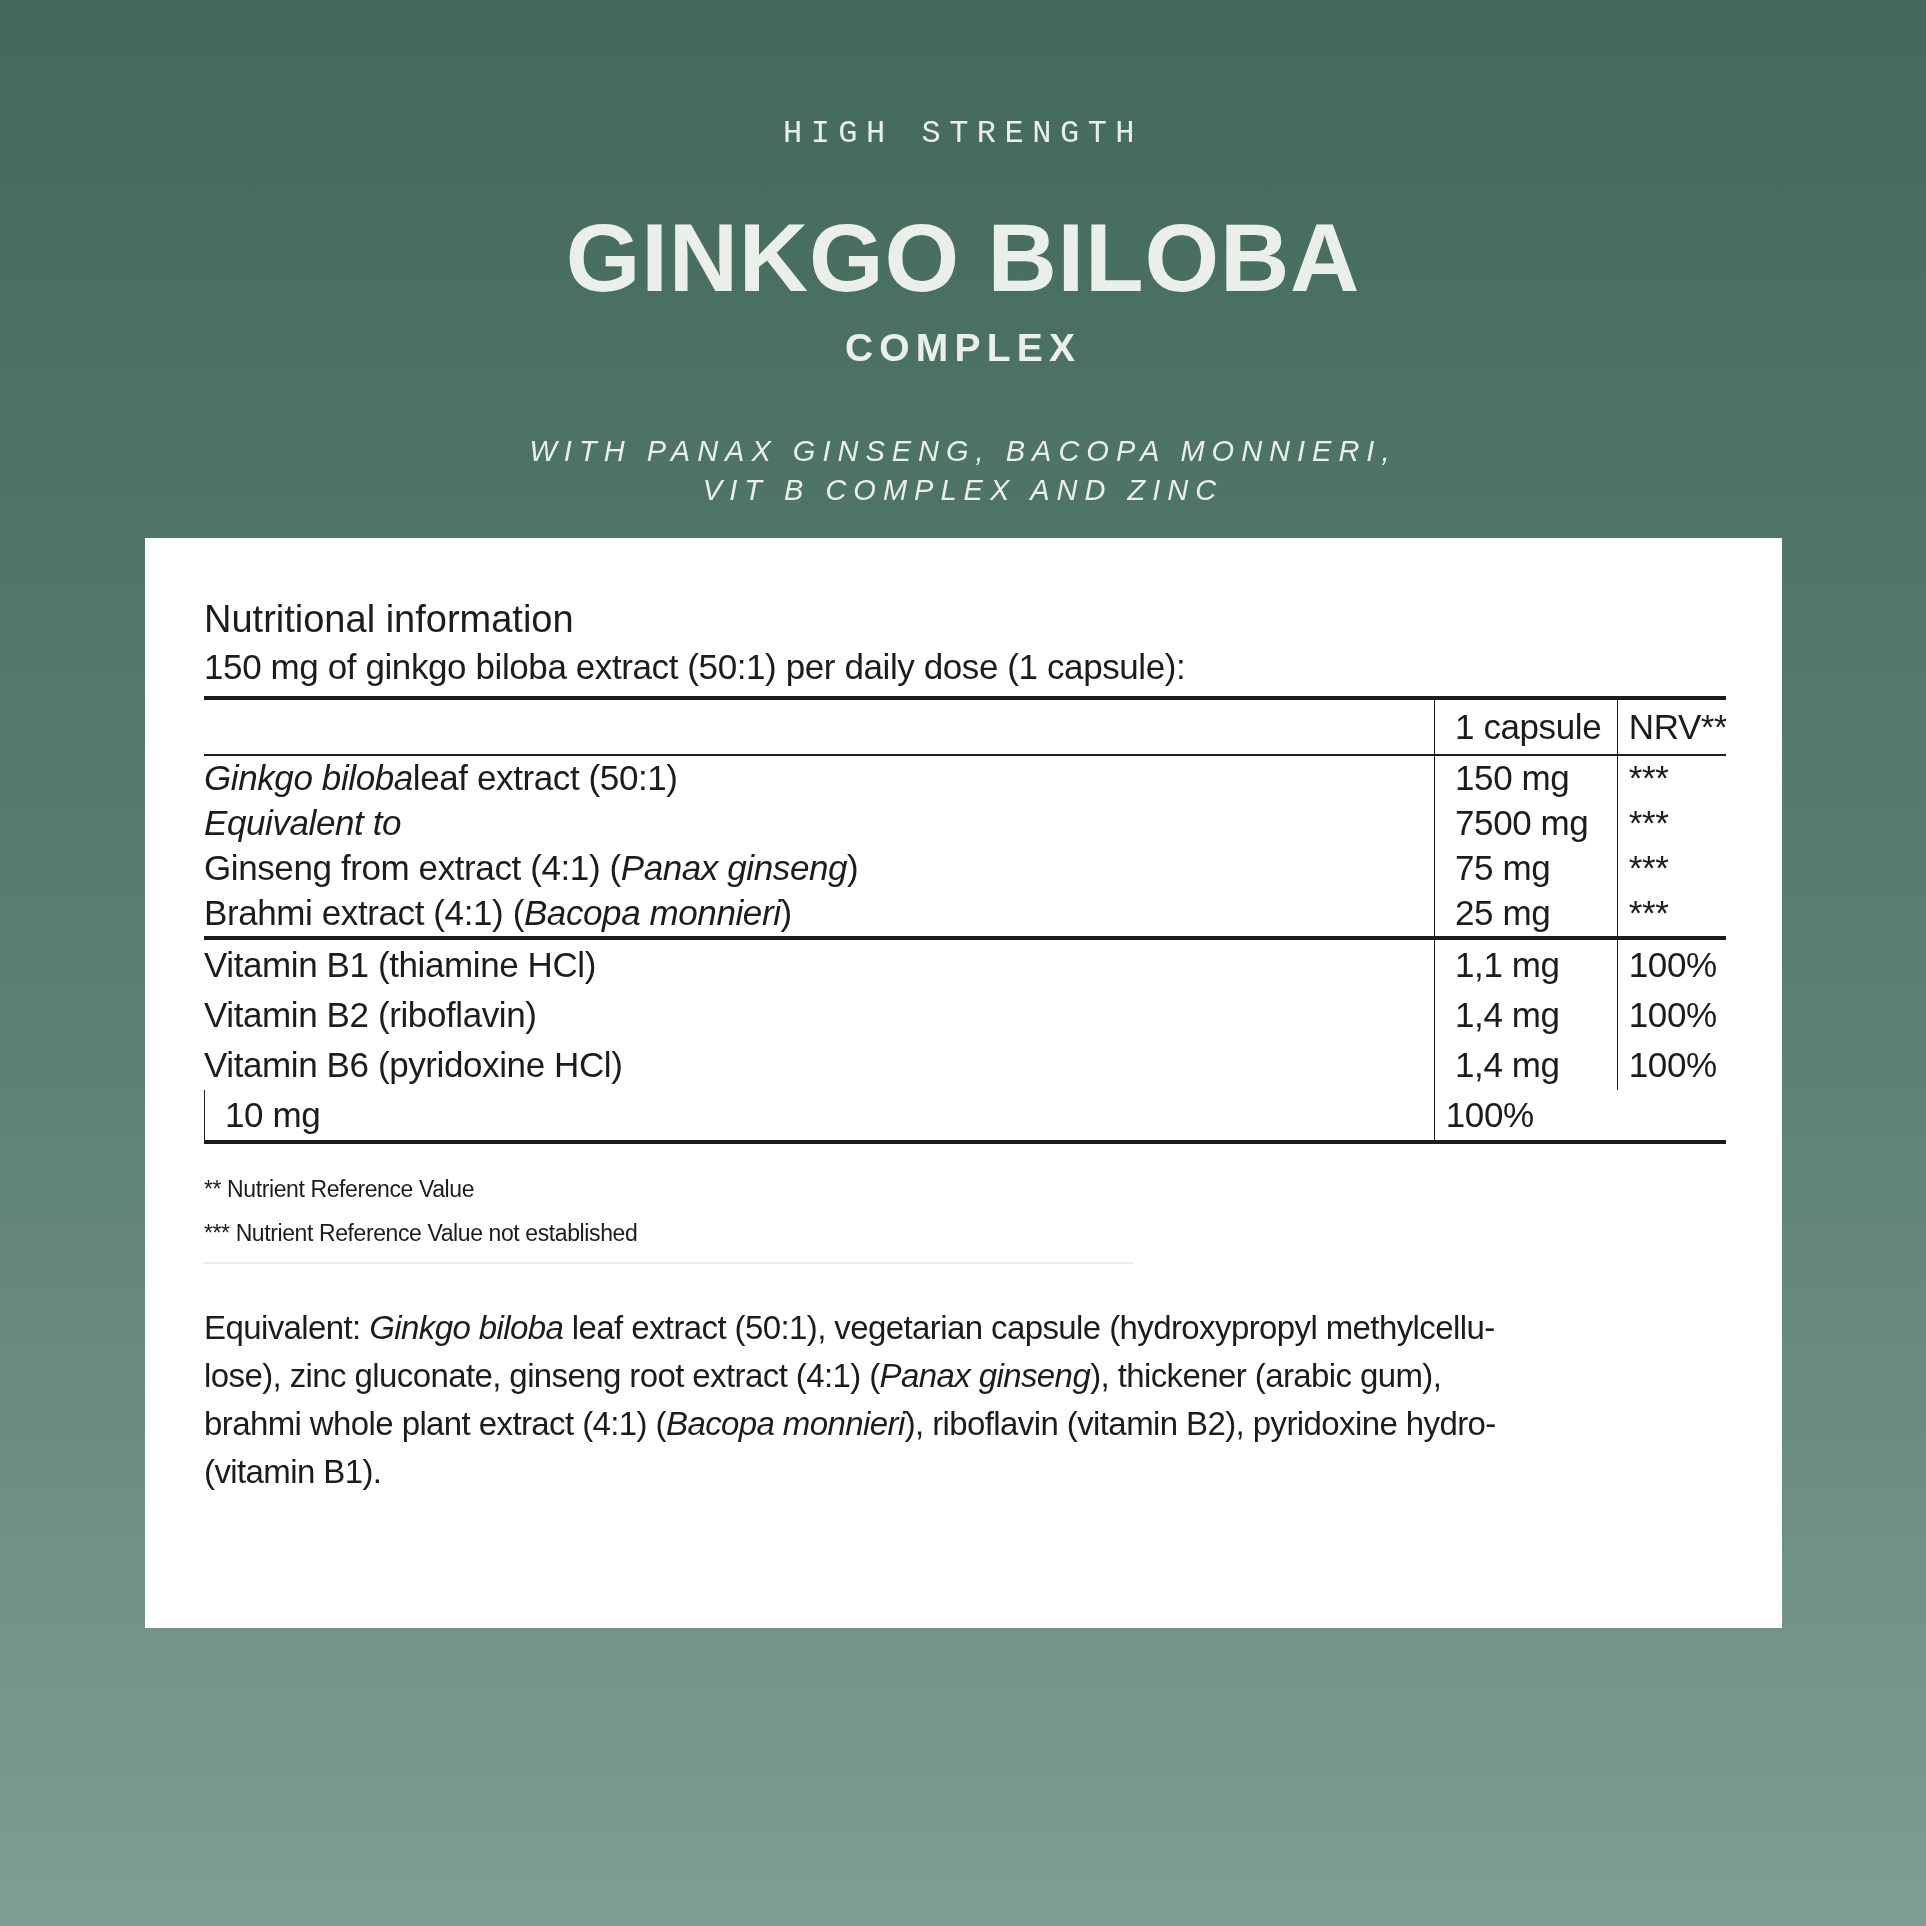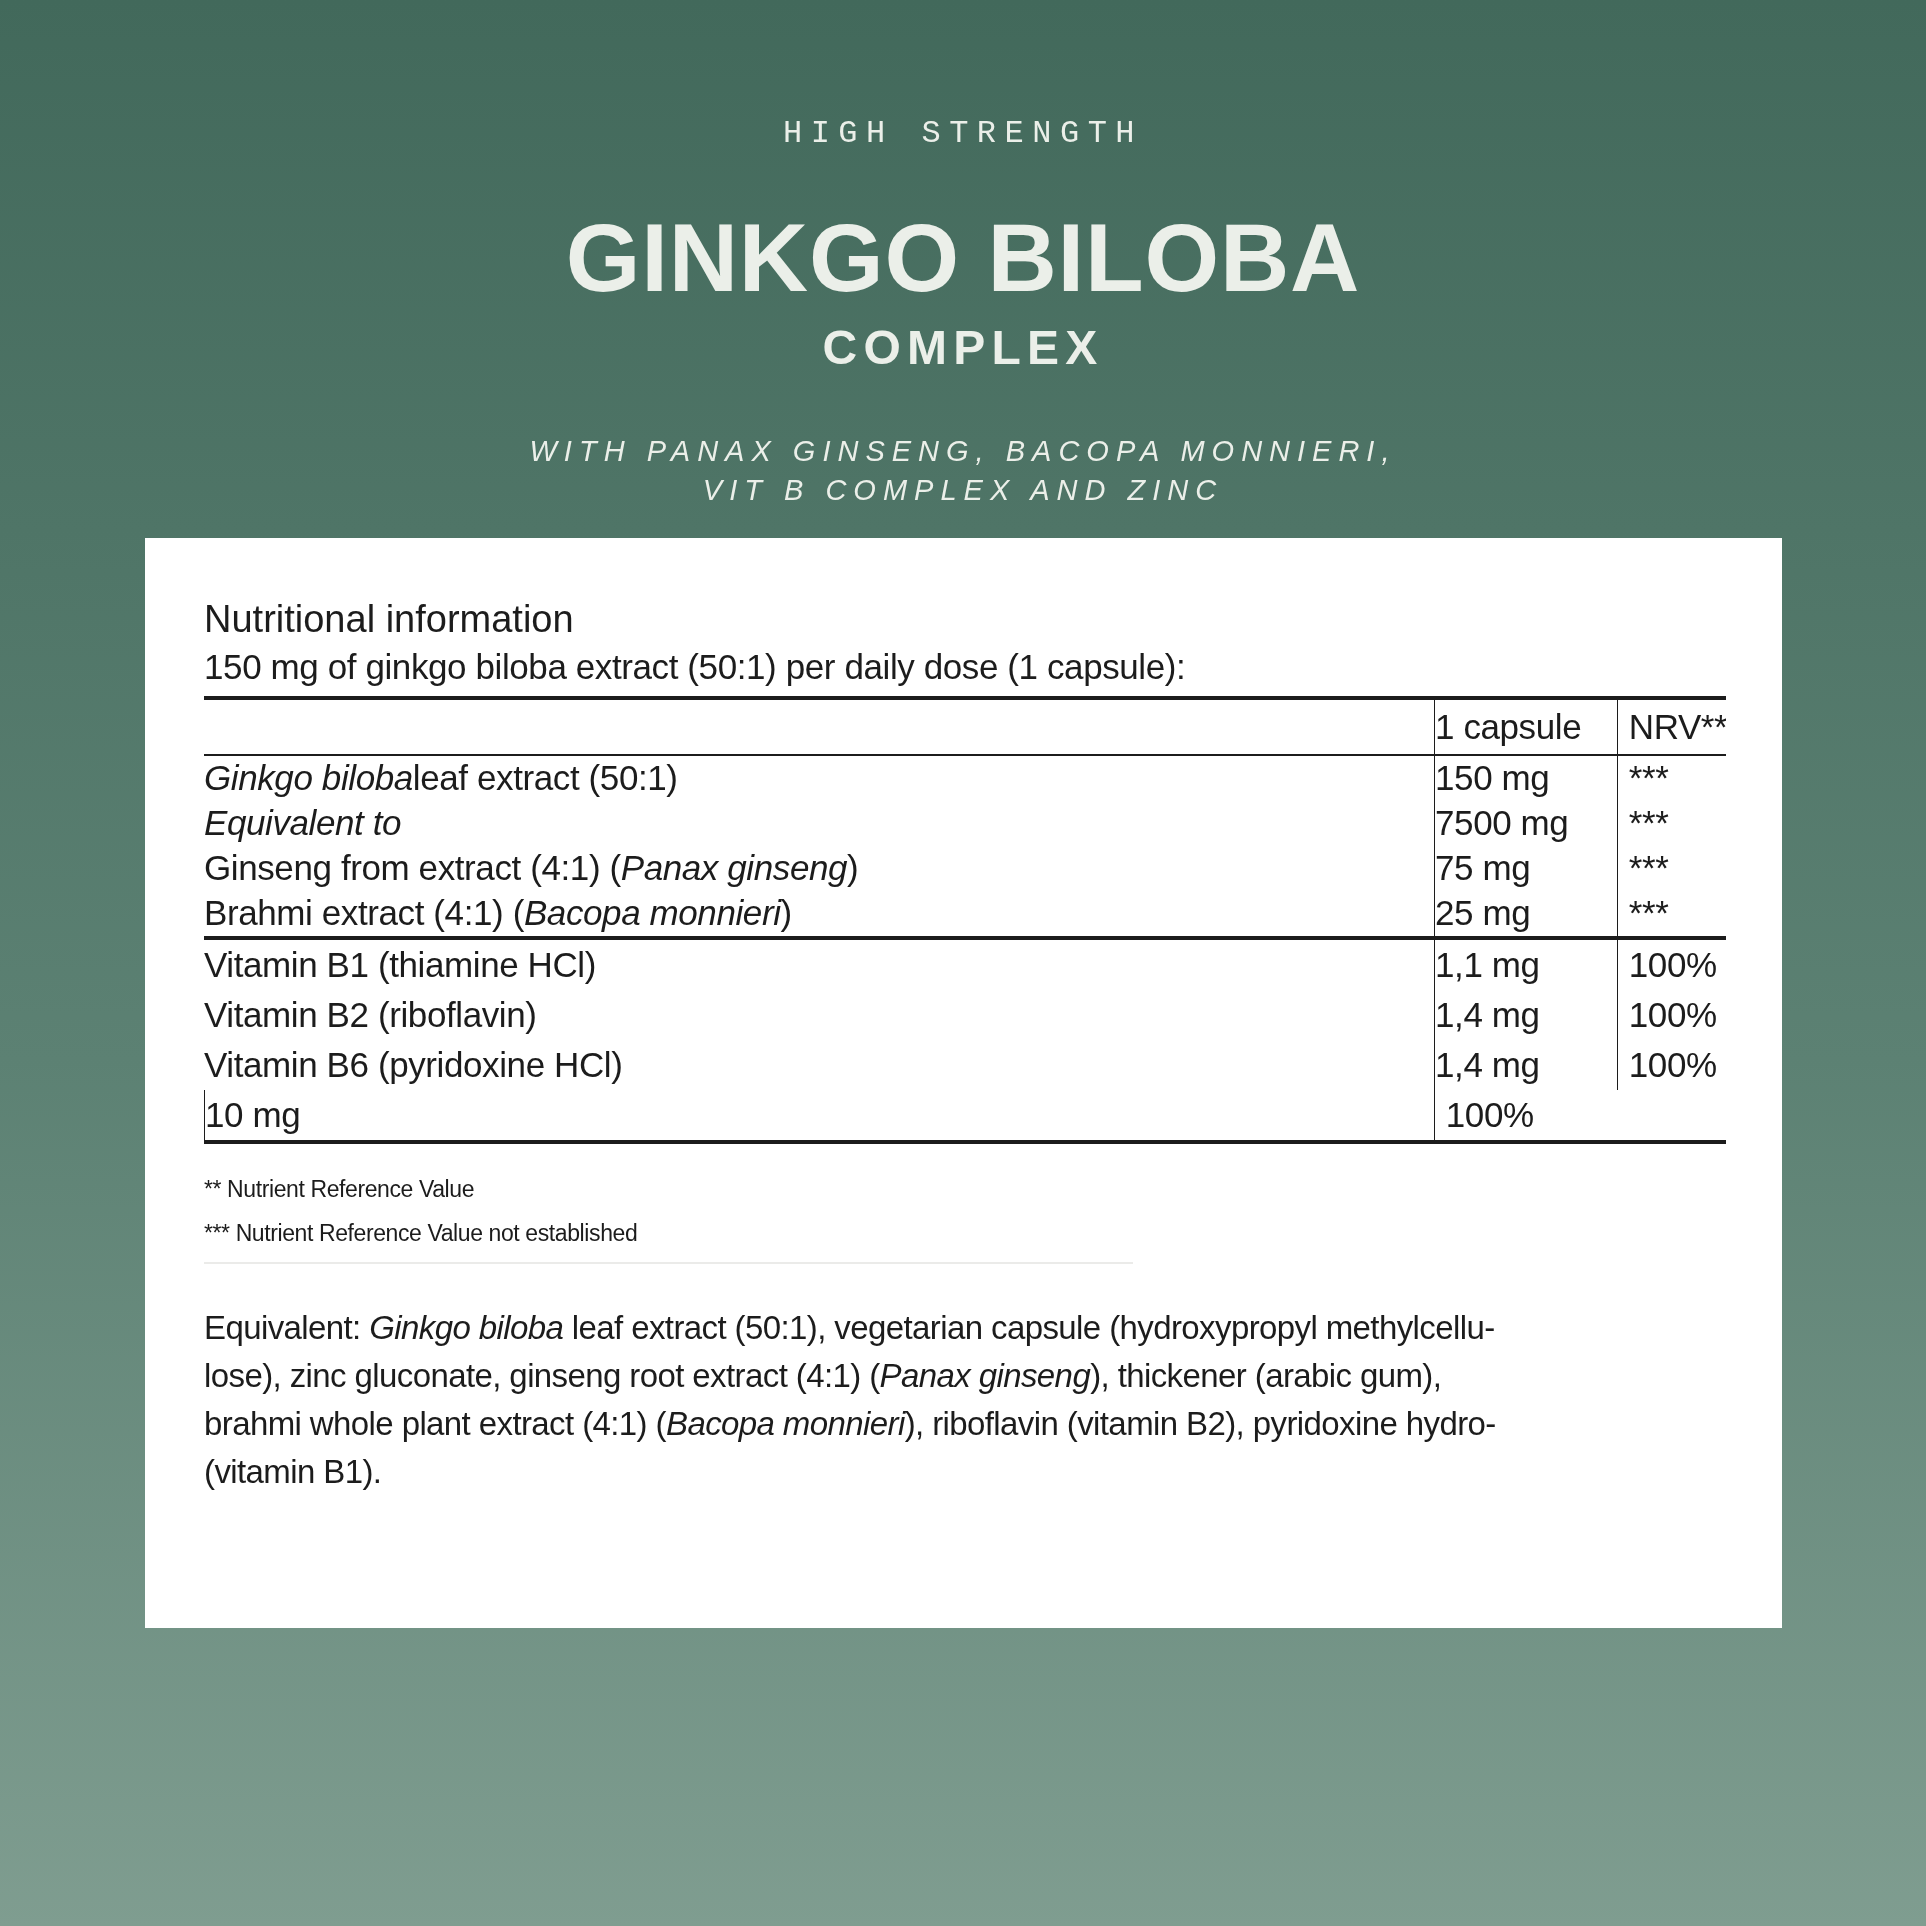--- a/index.html
+++ b/index.html
@@ -11,21 +11,21 @@
   .canvas{
     position:relative;width:1926px;height:1926px;
     background:linear-gradient(180deg,var(--bg-top,#42695B) 0%,#5C8173 55%,var(--bg-bottom,#7F9D90) 100%);
   }
   
   .hero{position:absolute;left:0;top:0;width:1926px;text-align:center;color:var(--hero-text,#EBEFE9);}
   .eyebrow{position:absolute;left:0;top:116px;width:100%;font-size:32px;line-height:35px;
     letter-spacing:8.5px;font-weight:400;font-family:Liberation Mono, monospace;}
   .title{position:absolute;left:0;top:204px;width:100%;margin:0;font-size:96px;line-height:108px;
     font-weight:700;letter-spacing:0.8px;}
-  .complex{position:absolute;left:0;top:321px;width:100%;font-size:48px;line-height:54px;
+  .complex{position:absolute;left:0;top:321px;width:100%;font-size:39px;line-height:54px;
     font-weight:700;letter-spacing:6.2px;}
   .tagline{position:absolute;left:0;top:432px;width:100%;font-size:29px;line-height:39px;
     letter-spacing:7px;font-weight:400;font-style:italic;}
   
   .card{
     position:absolute;left:145px;top:538px;width:1637px;height:1090px;
     background:var(--card-bg,#FFFFFF);color:var(--ink,#1C1C1C);
     box-sizing:border-box;padding:59px 55px 0 59px;
   }
   .card h2{margin:0;font-size:38px;line-height:45px;font-weight:400;letter-spacing:0;}
@@ -33,21 +33,21 @@
   
   .ntable{margin-top:9.2px;width:1522px;}
   .rule{width:100%;background:var(--ink,#1C1C1C);}
   .rule.thick{height:3.9px;}
   .rule.mid{height:2.3px;}
   .grid{display:grid;grid-template-columns:1230px 183px 109px;}
   .hdr{grid-auto-rows:54px;}
   .herbs{grid-auto-rows:45px;}
   .vits{grid-auto-rows:50px;}
   .cell{display:flex;align-items:center;font-size:35px;letter-spacing:-0.4px;box-sizing:border-box;overflow:hidden;white-space:nowrap;}
-  .cell.c2{border-left:1.5px solid var(--ink,#1C1C1C);}
+  .cell.c2{border-left:1.5px solid var(--ink,#1C1C1C);padding-left:20px;}
   .cell.c3{border-left:1.5px solid var(--ink,#1C1C1C);padding-left:10.8px;}
   .it{font-style:italic;}
   
   .footnotes{margin-top:23px;font-size:23px;line-height:44px;letter-spacing:-0.4px;}
   .faint-line{margin-top:7.7px;width:929px;height:1.5px;background:#EBEBE9;}
   .ingredients{margin:40px 0 0 0;font-size:33px;line-height:48px;letter-spacing:-0.6px;}
   .ingredients .ln{display:block;white-space:nowrap;}
 </style>
 </head>
 <body>

